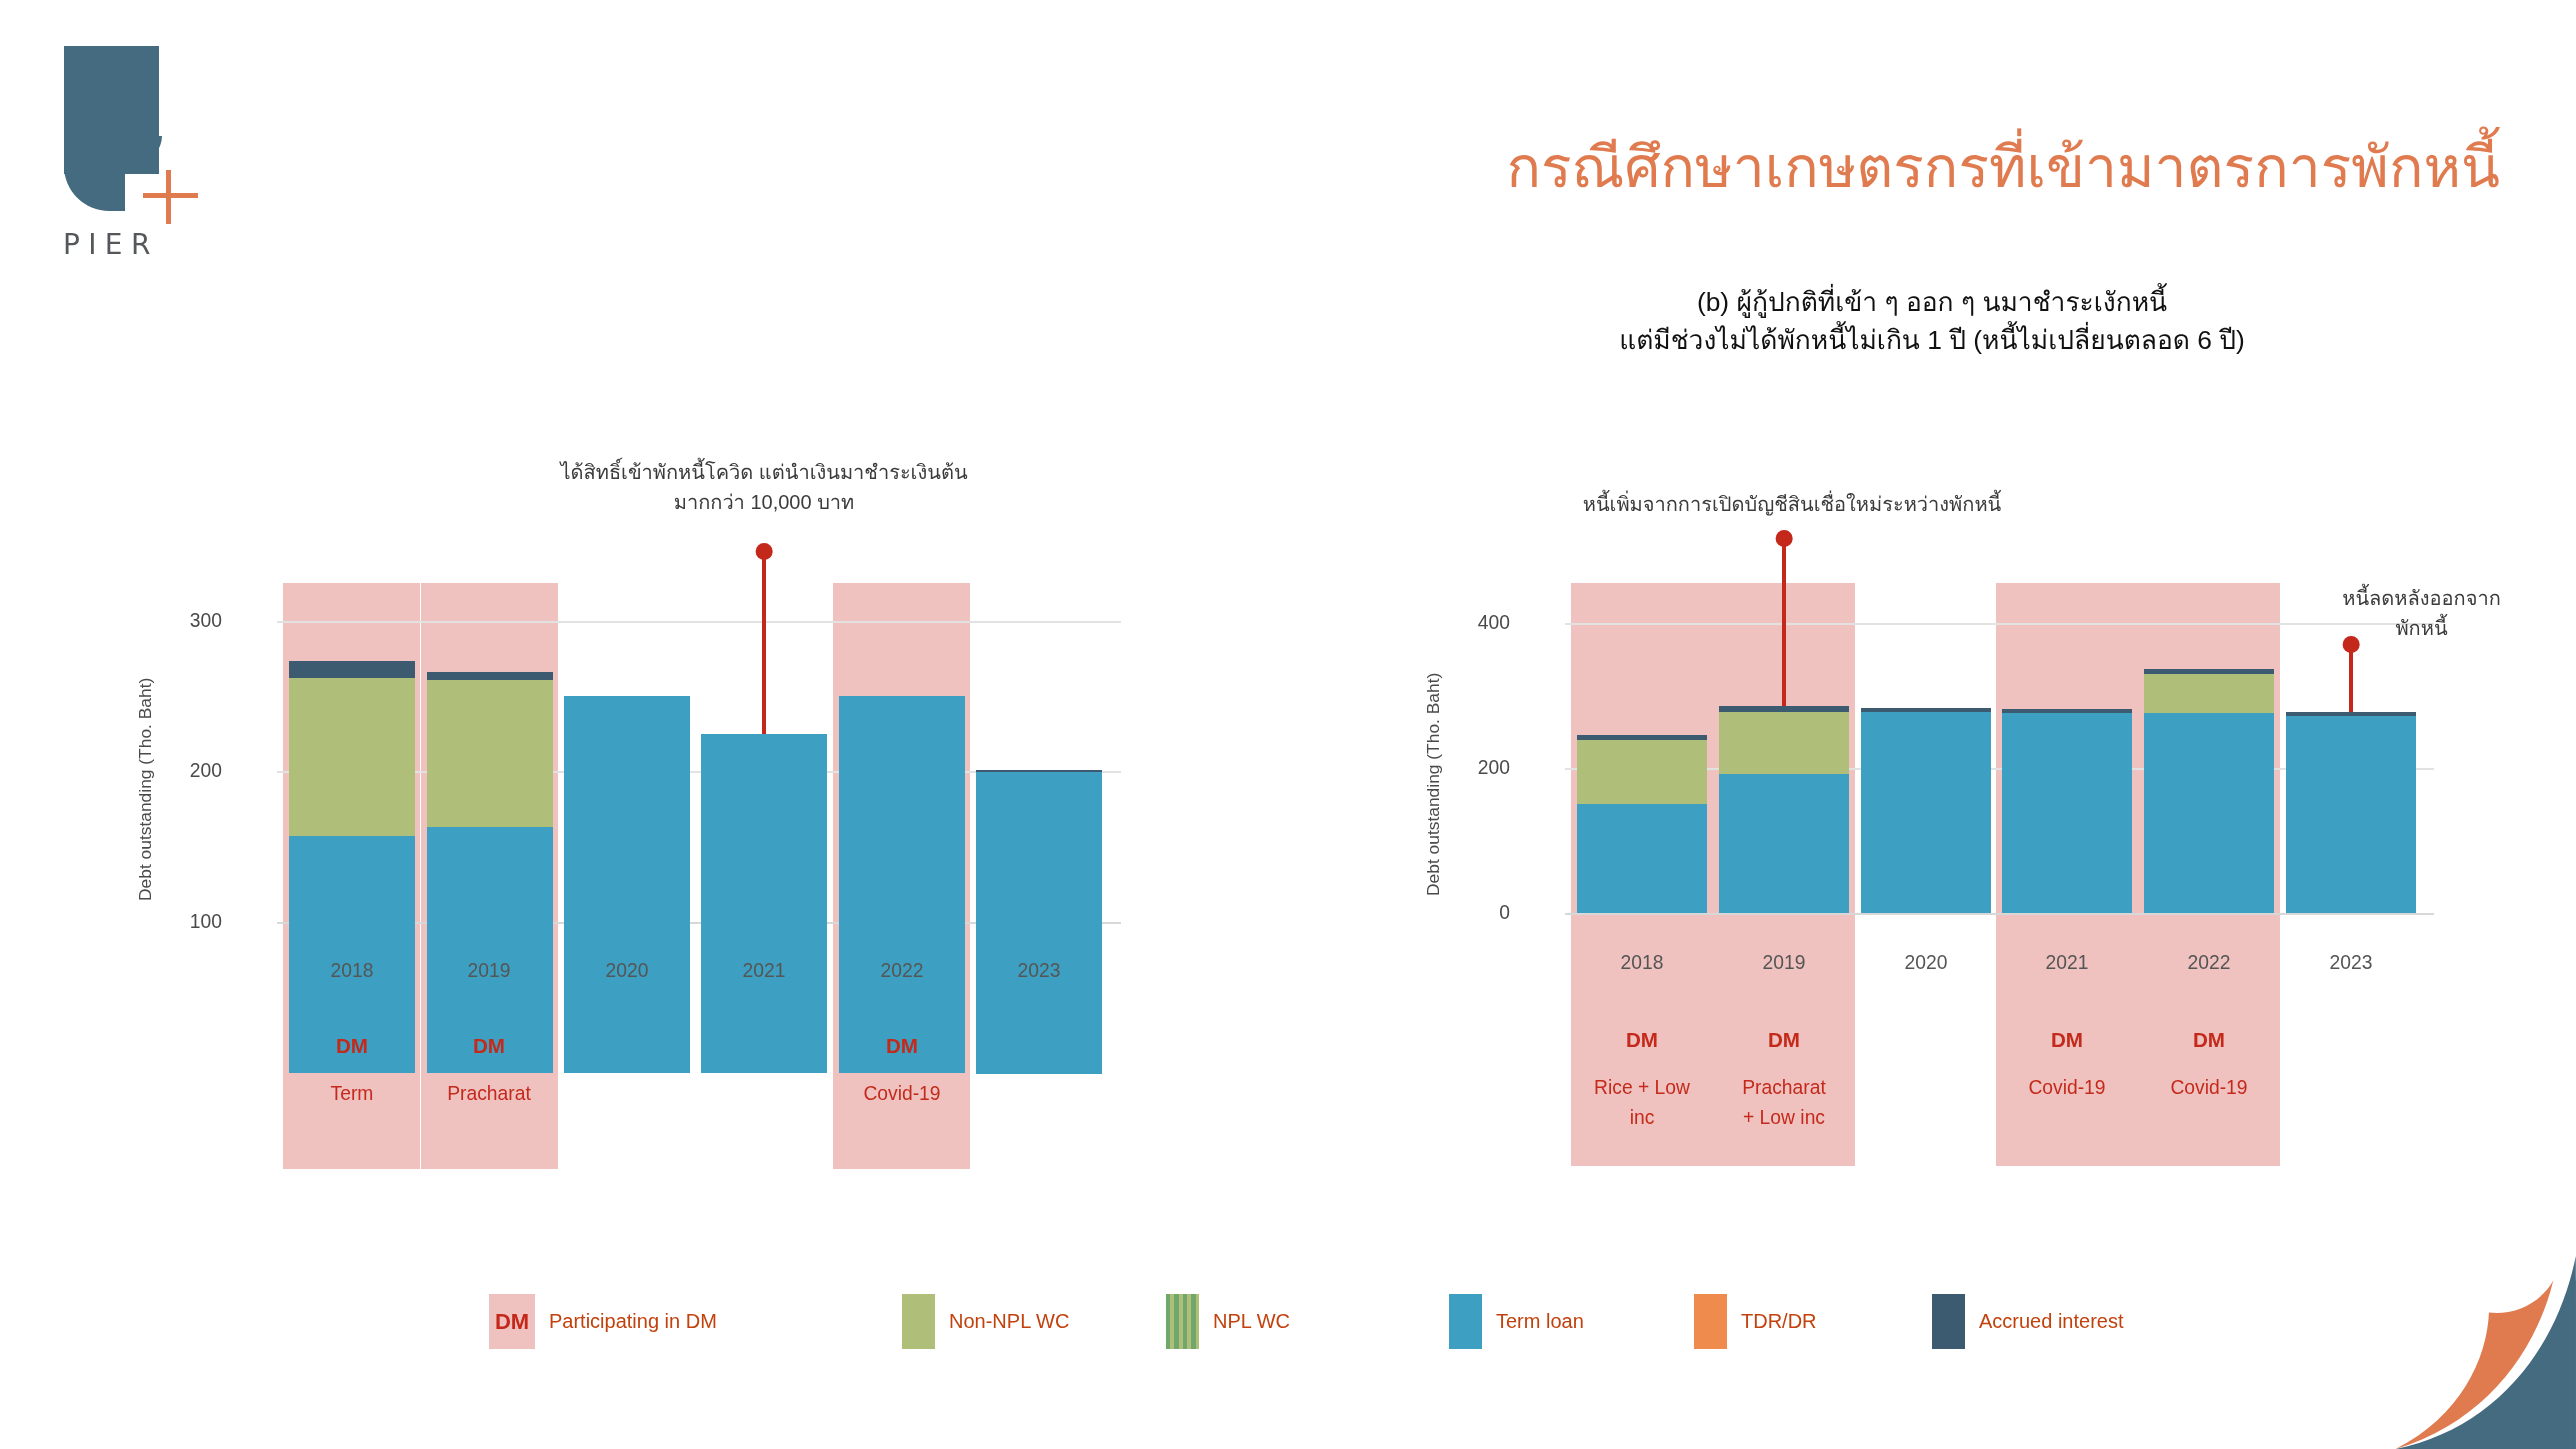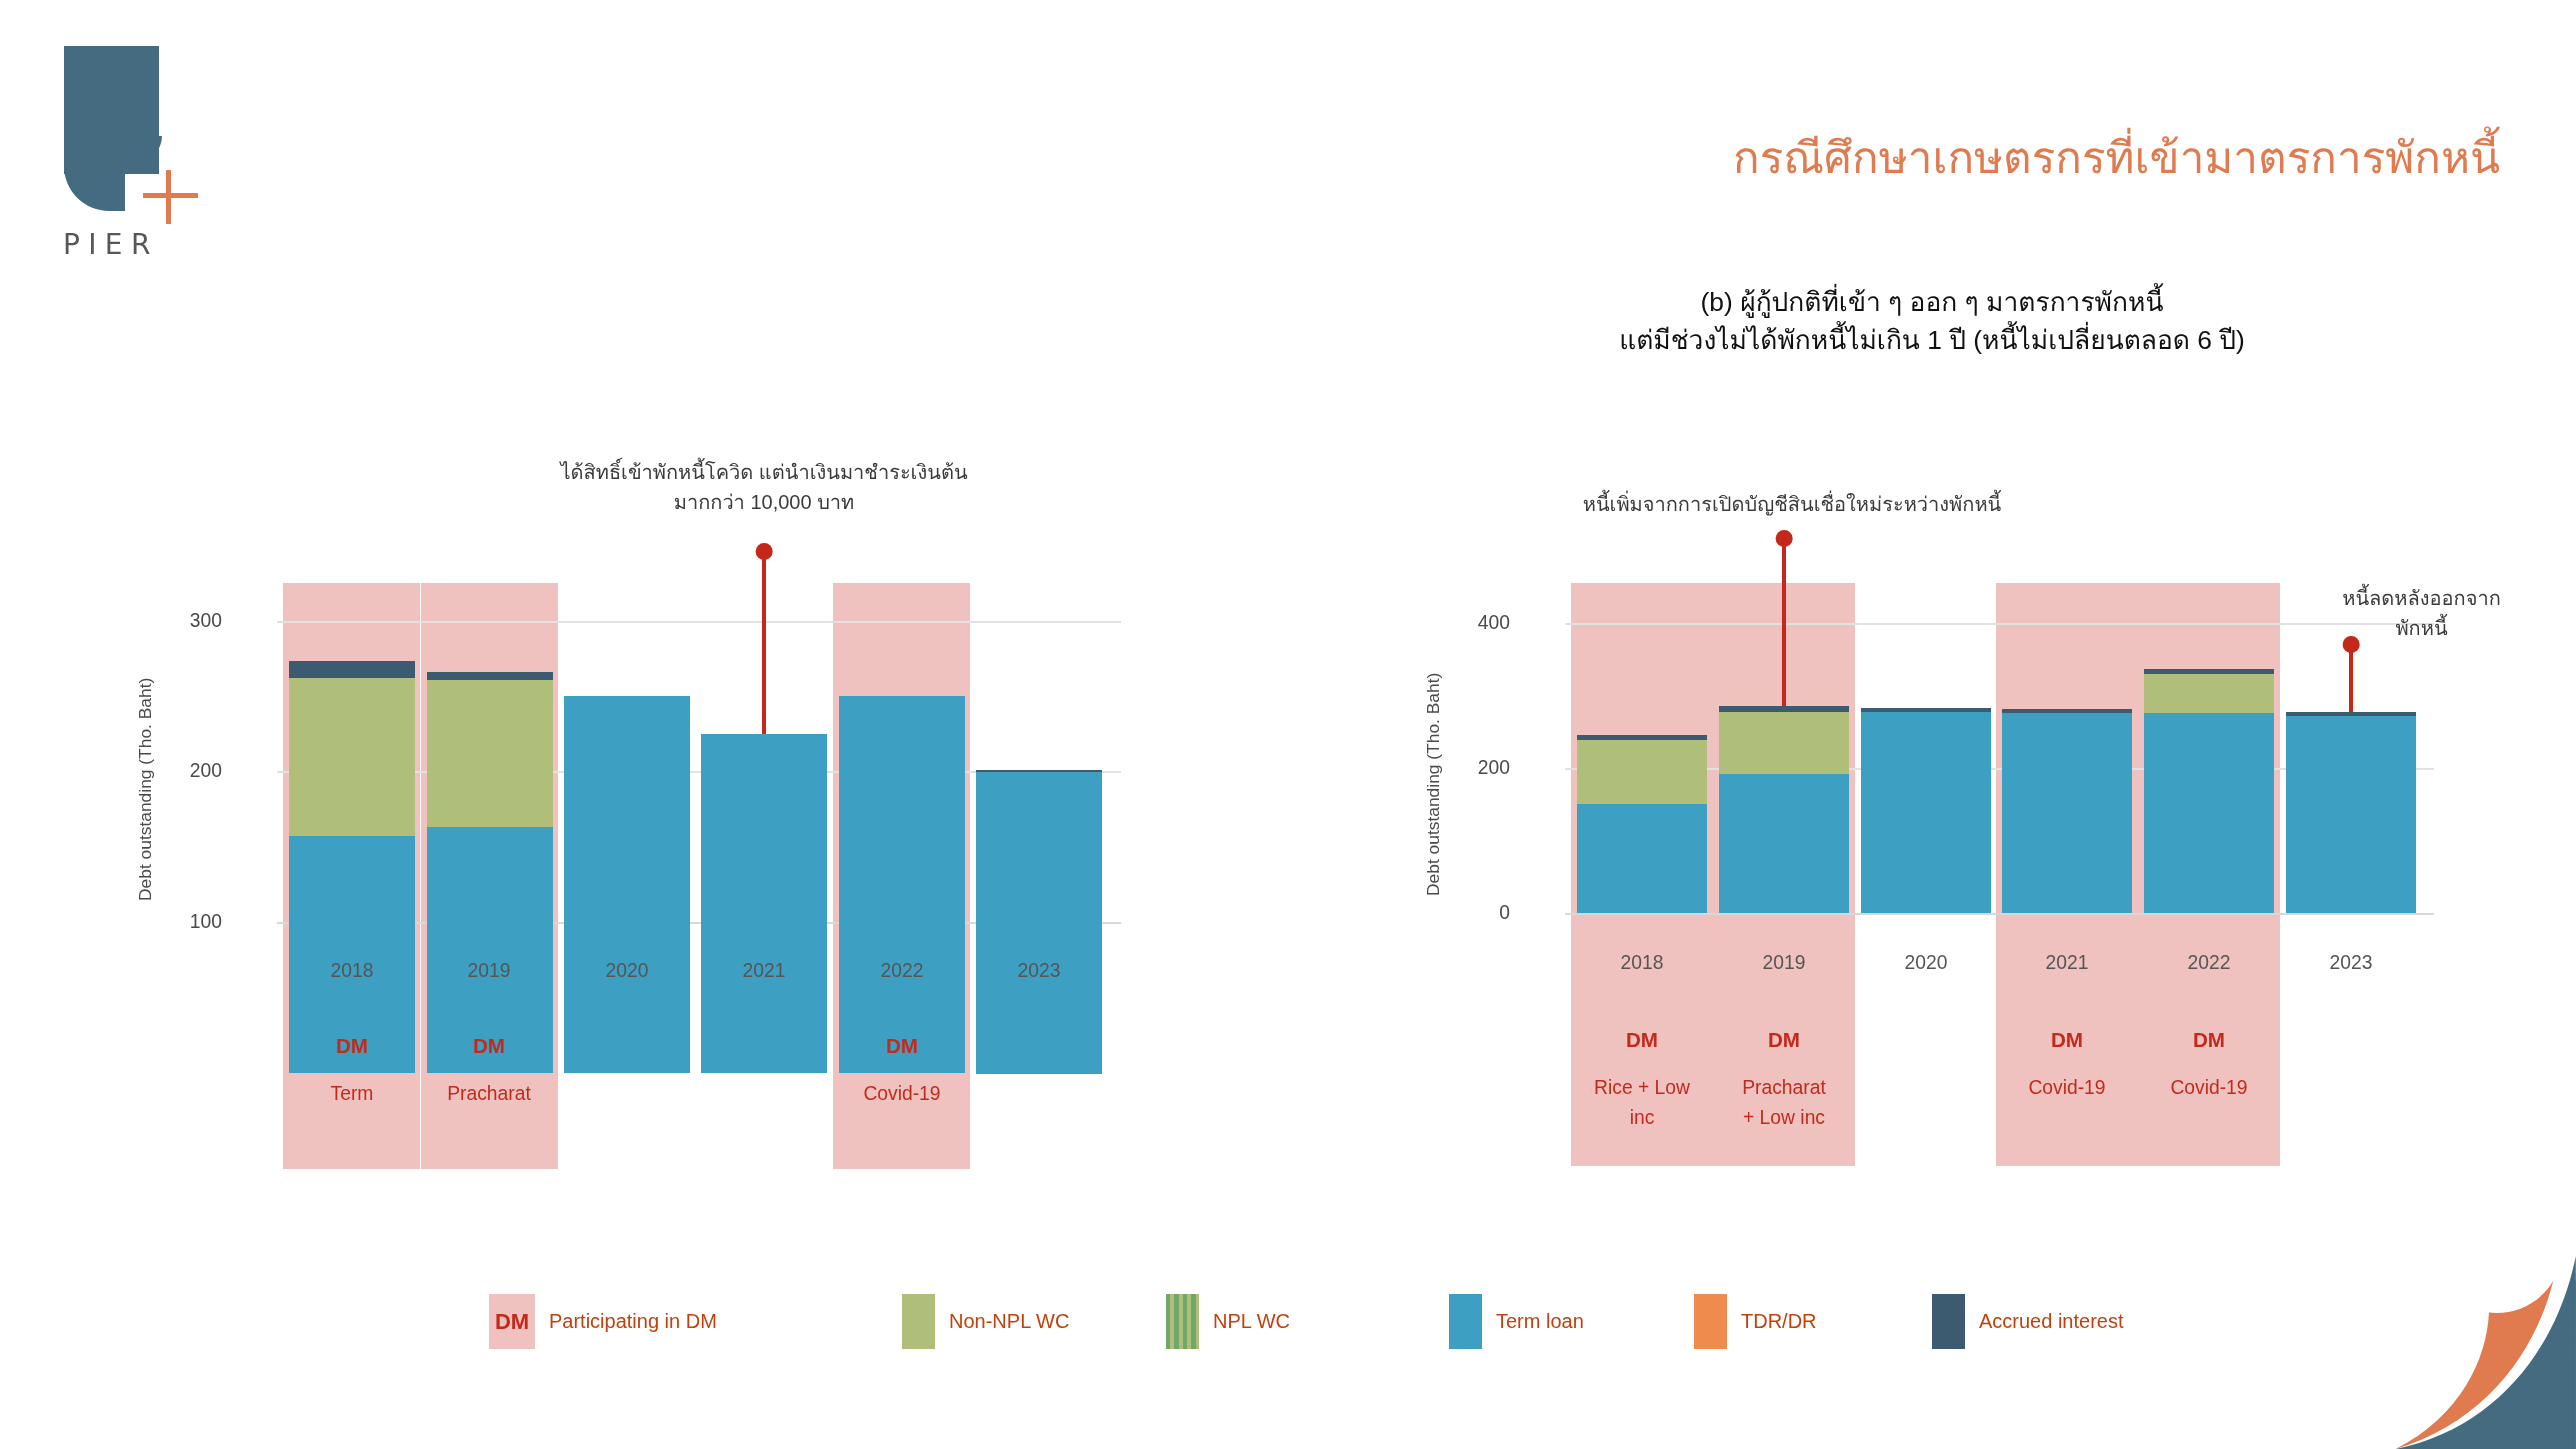--- a/index.html
+++ b/index.html
@@ -16,21 +16,21 @@
   #logo .tail{position:absolute;left:5.2px;top:97px;width:61px;height:68px;
      background:#456B80;border-bottom-left-radius:45px;}
   #logo .notch{position:absolute;left:66px;top:90px;width:37px;height:26px;
      background:#456B80;border-bottom-right-radius:37px;}
   #logo .plus-h{position:absolute;left:84px;top:147px;width:55px;height:4.5px;background:#E07B50;}
   #logo .plus-v{position:absolute;left:107px;top:124px;width:4.5px;height:54px;background:#E07B50;}
   #logo .word{position:absolute;left:3.9px;top:182px;font-size:28px;letter-spacing:8.4px;
      color:#55585A;font-family:"DejaVu Sans",sans-serif;}
 
   
-  #deck-title{position:absolute;right:76px;top:122px;font-size:44px;color:#E07B50;
+  #deck-title{position:absolute;right:76px;top:122px;font-size:57px;color:#E07B50;
      white-space:nowrap;}
 
   
   .panel{position:absolute;top:0;width:1288px;height:1449px;}
   #panel-a{left:0;}
   #panel-b{left:1288px;}
 
   .panel-title{position:absolute;top:283px;width:100%;text-align:center;
      font-size:26.4px;color:#111;line-height:1.45;}
 
@@ -149,21 +149,21 @@
       </div>
       <div class="anno-stem" style="left: 762px; top: 551px; height: 183px;"></div>
       <div class="anno-dot" style="left: 764px; top: 543px;"></div>
       <div class="anno-text" style="left: 384px; top: 457px; width: 760px; text-align: center;">ได้สิทธิ์เข้าพักหนี้โควิด แต่นำเงินมาชำระเงินต้น
 มากกว่า 10,000 บาท</div>
     </div>
 </div>
 
 <div class="panel" id="panel-b">
   <div class="panel-title">
-    <div>(b) ผู้กู้ปกติที่เข้า ๆ ออก ๆ มาตรการพักหนี้</div>
+    <div>(b) ผู้กู้ปกติที่เข้า ๆ ออก ๆ นมาชำระเงักหนี้</div>
     <div>แต่มีช่วงไม่ได้พักหนี้ไม่เกิน 1 ปี (หนี้ไม่เปลี่ยนตลอด 6 ปี)</div>
   </div>
   <div class="plot" id="plot-b">
       <div class="ylabel" style="left: 135px; top: 896px;">Debt outstanding (Tho. Baht)</div>
       <div class="dmband" style="left: 283px; top: 583px; width: 142px; height: 583px;"></div>
       <div class="dmband" style="left: 425px; top: 583px; width: 142px; height: 583px;"></div>
       <div class="dmband" style="left: 708px; top: 583px; width: 142px; height: 583px;"></div>
       <div class="dmband" style="left: 850px; top: 583px; width: 142px; height: 583px;"></div>
       <div class="gridline" style="left: 277px; width: 869px; top: 913px;"></div>
       <div class="ytick" style="left: 145px; top: 913px;">0</div>

